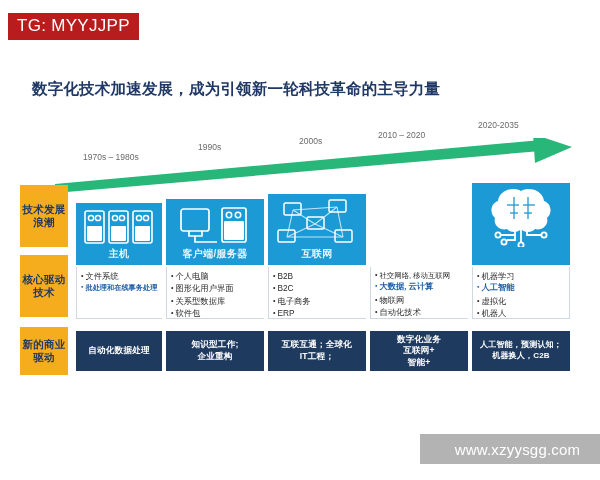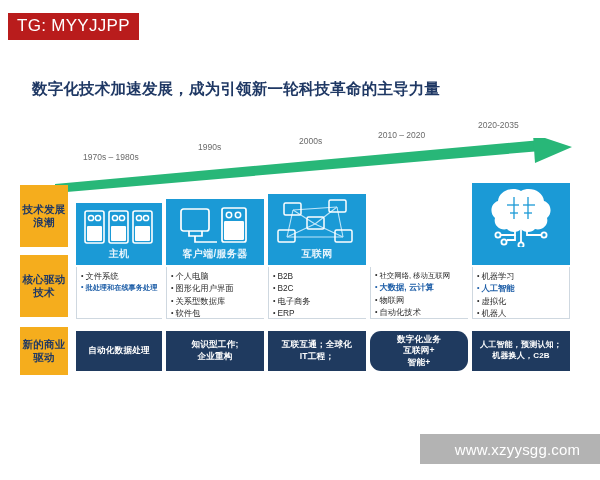--- a/index.html
+++ b/index.html
@@ -88,21 +88,21 @@
     line-height:1.5;
     box-sizing:border-box;
     padding:3px 2px 0 4px;
     border-left:1px solid #cfd8e0;
     border-bottom:1px solid #cfd8e0;
     background:#ffffff;
   }
   .bullets ul{margin:0;padding:0;list-style:none;}
   .bullets li{white-space:nowrap;}
   .bullets li:before{content:"\2022";margin-right:2px;font-size:7px;vertical-align:1px;}
-  .bullets li.hl{color:#1f5fa8;font-weight:bold;}
+  .bullets li.hl{color:#1f5fa8;font-weight:bold;font-family:Liberation Serif, serif;}
 
   
   .biz{
     position:absolute;
     background:#1f3a5f;
     color:#ffffff;
     font-size:8.6px;
     line-height:1.35;
     display:flex;align-items:center;justify-content:center;
     text-align:center;
@@ -258,21 +258,21 @@
 
     <div class="bullets" style="left:350px;top:82px;width:98px;height:52px;">
       <ul>
         <li style="font-size:7.4px;">社交网络, 移动互联网</li>
         <li class="hl">大数据, 云计算</li>
         <li>物联网</li>
         <li>自动化技术</li>
       </ul>
     </div>
 
-    <div class="biz" style="left:350px;top:146px;width:98px;height:40px;white-space:pre-line;border-radius:11px;">数字化业务
+    <div class="biz" style="left:350px;top:146px;width:98px;height:40px;white-space:pre-line;">数字化业务
 互联网+
 智能+</div>
 
     <div class="panel" style="left:452px;top:-2px;width:98px;height:82px;">
       <div class="art">
         <svg width="80" height="60" viewBox="0 0 80 60">
           <g fill="#ffffff">
             <path d="M40 4 c-9 -5 -22 0 -23 10 c-7 2 -9 12 -3 17 c-2 7 5 13 12 11 c3 4 11 4 14 0 z"></path>
             <path d="M40 4 c9 -5 22 0 23 10 c7 2 9 12 3 17 c2 7 -5 13 -12 11 c-3 4 -11 4 -14 0 z"></path>
           </g>

